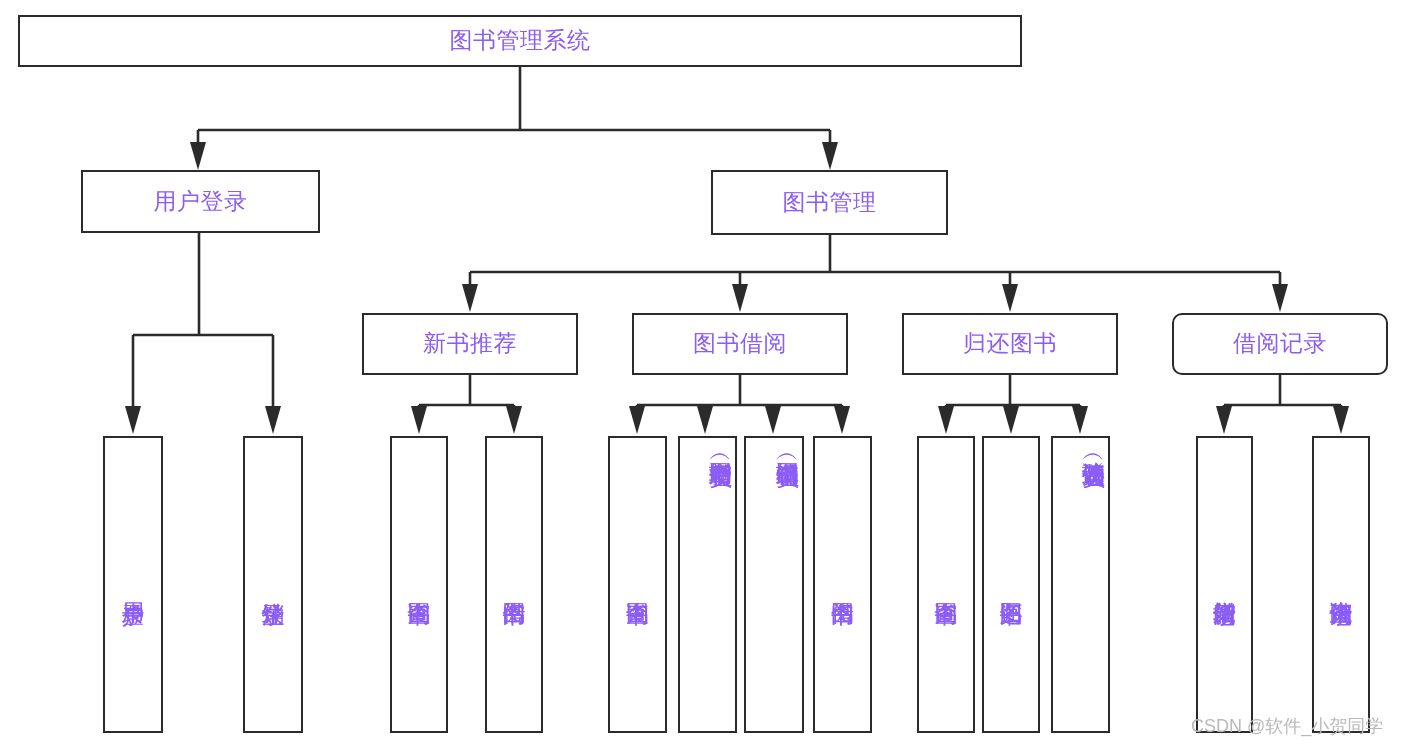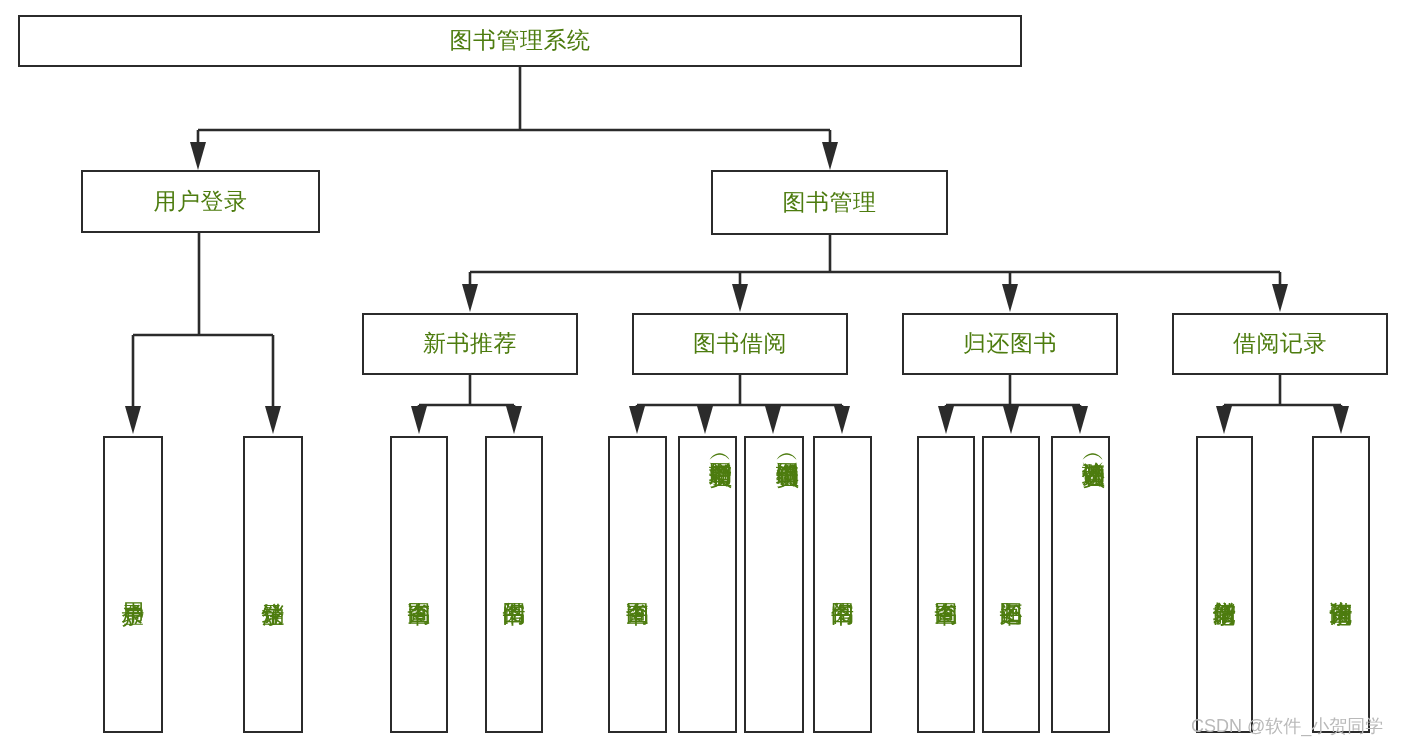--- a/index.html
+++ b/index.html
@@ -18,21 +18,21 @@
     overflow: hidden;
   }
   .node {
     position: absolute;
     box-sizing: border-box;
     border: 2px solid #2b2b2b;
     background: #ffffff;
     display: flex;
     align-items: center;
     justify-content: center;
-    color: #4d7c0f;
+    color: #8b5cf6;
     letter-spacing: 0.5px;
   }
   .node.horiz {
     font-size: 23px;
     line-height: 1.1;
   }
   .node.vert {
     font-size: 23px;
     line-height: 1.22;
     writing-mode: vertical-rl;
@@ -157,21 +157,21 @@
 
   <div class="node horiz" style="left:632px; top:313px; width:216px; height:62px;">
     <span class="lbl">图书借阅</span>
   </div>
   <div class="node horiz" style="left:362px; top:313px; width:216px; height:62px;">
     <span class="lbl">新书推荐</span>
   </div>
   <div class="node horiz" style="left:902px; top:313px; width:216px; height:62px;">
     <span class="lbl">归还图书</span>
   </div>
-  <div class="node horiz" style="left:1172px; top:313px; width:216px; height:62px;">
+  <div class="node horiz" style="left:1172px; top:313px; width:216px; height:62px;border-radius:10px;">
     <span class="lbl">借阅记录</span>
   </div>
 
   <div class="node vert mid" style="left:103px; top:436px; width:60px; height:297px;">
     <span class="lbl">用户登录</span>
   </div>
   <div class="node vert mid" style="left:243px; top:436px; width:60px; height:297px;">
     <span class="lbl">注销登录</span>
   </div>
 

